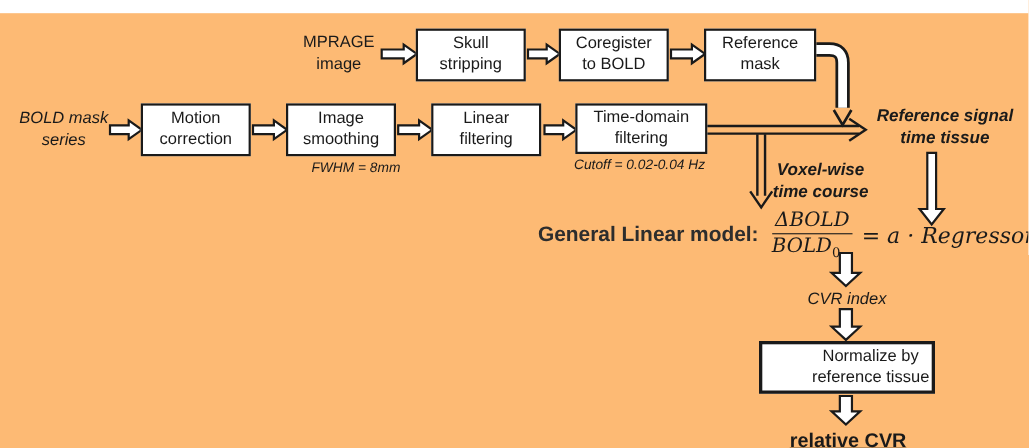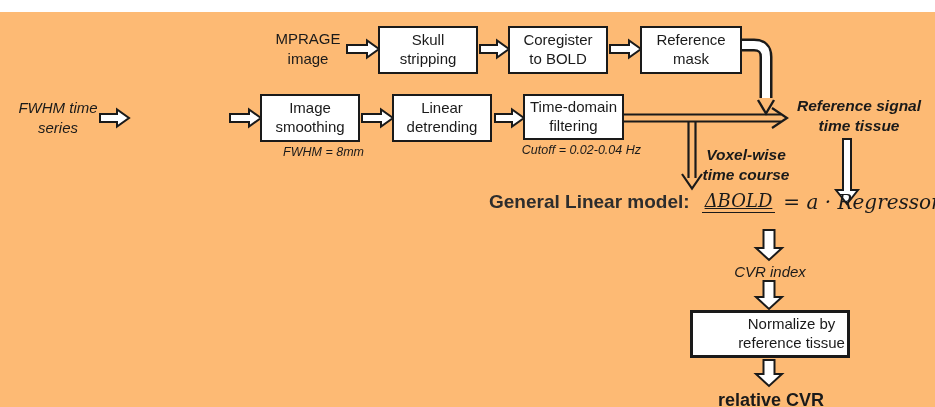--- a/index.html
+++ b/index.html
@@ -21,21 +21,21 @@
   }
   .it { font-style:italic; }
   .bi { font-style:italic; font-weight:bold; font-size:15.5px; }
   .small { font-size:12.5px; line-height:1.1;text-align:right; }
   .bold-big { font-weight:bold; font-size:18px; font-style:normal; }
   svg.arrows { position:absolute; left:0; top:0; z-index:1; }
   .formula { position:absolute; left:489px; top:178px; display:flex; align-items:center; z-index:2; }
   .glm-label { font-size:19px; color:#2d2d2d; margin-right:12px; white-space:nowrap;font-weight:bold; }
   .frac {
     display:inline-flex; flex-direction:column; 
-    font-family:"DejaVu Serif", serif; font-style:italic; font-size:18px; line-height:1.15;text-decoration:underline;
+    font-family:"DejaVu Serif", serif; font-style:italic; font-size:18px; line-height:1.15;
   }
   .frac .num { border-bottom:1.8px solid #1a1a1a; padding:0 3px 1px 3px; }
   .frac .den { padding-top:1px; }
   .frac sub { font-size:12px; font-style:normal; }
   .rhs { font-family:"DejaVu Serif", serif; font-style:italic; font-size:20px; margin-left:8px; white-space:nowrap; }
 </style>
 </head>
 <body>
 
 <div class="stage">
@@ -73,49 +73,52 @@
 
     <polygon points="763.5,218 774.5,218 774.5,236 782,236 769,248 756,236 763.5,236" fill="#fff" stroke="#1a1a1a" stroke-width="2"></polygon>
 
     <polygon points="763.5,269 774.5,269 774.5,285 782,285 769,297 756,285 763.5,285" fill="#fff" stroke="#1a1a1a" stroke-width="2"></polygon>
 
     <polygon points="763.5,348 774.5,348 774.5,362 782,362 769,374 756,362 763.5,362" fill="#fff" stroke="#1a1a1a" stroke-width="2"></polygon>
   </svg>
 
   <div class="lbl" style="left:272px; top:17px; width:72px;">MPRAGE
 image</div>
-  <div class="lbl it" style="left:12px; top:86px; width:92px;">FWHM time
+  <div class="lbl it" style="left:12px; top:86px; width:92px;">BOLD mask
 series</div>
 
   <div class="box" style="left:378px; top:14px; width:100px; height:48px;">Skull
 stripping</div>
   <div class="box" style="left:508px; top:14px; width:100px; height:48px;">Coregister
 to BOLD</div>
   <div class="box" style="left:640px; top:14px; width:102px; height:48px;">Reference
 mask</div>
 
+  <div class="box" style="left:128px; top:82px; width:100px; height:48px;">Motion
+correction</div>
   <div class="box" style="left:260px; top:82px; width:100px; height:48px;">Image
 smoothing</div>
   <div class="box" style="left:392px; top:82px; width:100px; height:48px;">Linear
-detrending</div>
-  <div class="box" style="left:523px; top:82px; width:101px; height:46px;">Time-domain
+filtering</div>
+  <div class="box" style="left:523px; top:82px; width:120px; height:46px;">Time-domain
 filtering</div>
 
   <div class="lbl it small" style="left:256px; top:134px; width:108px;">FWHM = 8mm</div>
   <div class="lbl it small" style="left:505px; top:132px; width:136px;">Cutoff = 0.02-0.04 Hz</div>
 
   <div class="lbl bi" style="left:784px; top:84px; width:150px;">Reference signal
 time tissue</div>
   <div class="lbl bi" style="left:700px; top:133px; width:92px;">Voxel-wise
 time course</div>
 
   <div class="formula">
     <span class="glm-label">General Linear model:</span>
     <span class="frac">
       <span class="num">ΔBOLD</span>
+      <span class="den"><span>BOLD</span><sub>0</sub></span>
     </span>
     <span class="rhs">= a · Regressor + b</span>
   </div>
 
   <div class="lbl it" style="left:725px; top:250px; width:90px;">CVR index</div>
   <div class="box thick" style="left:690px; top:298px; width:160px; height:48px;">Normalize by
 reference tissue</div>
   <div class="lbl bold-big" style="left:706px; top:377px; width:130px;text-decoration:underline;">relative CVR</div>
 
 </div>

